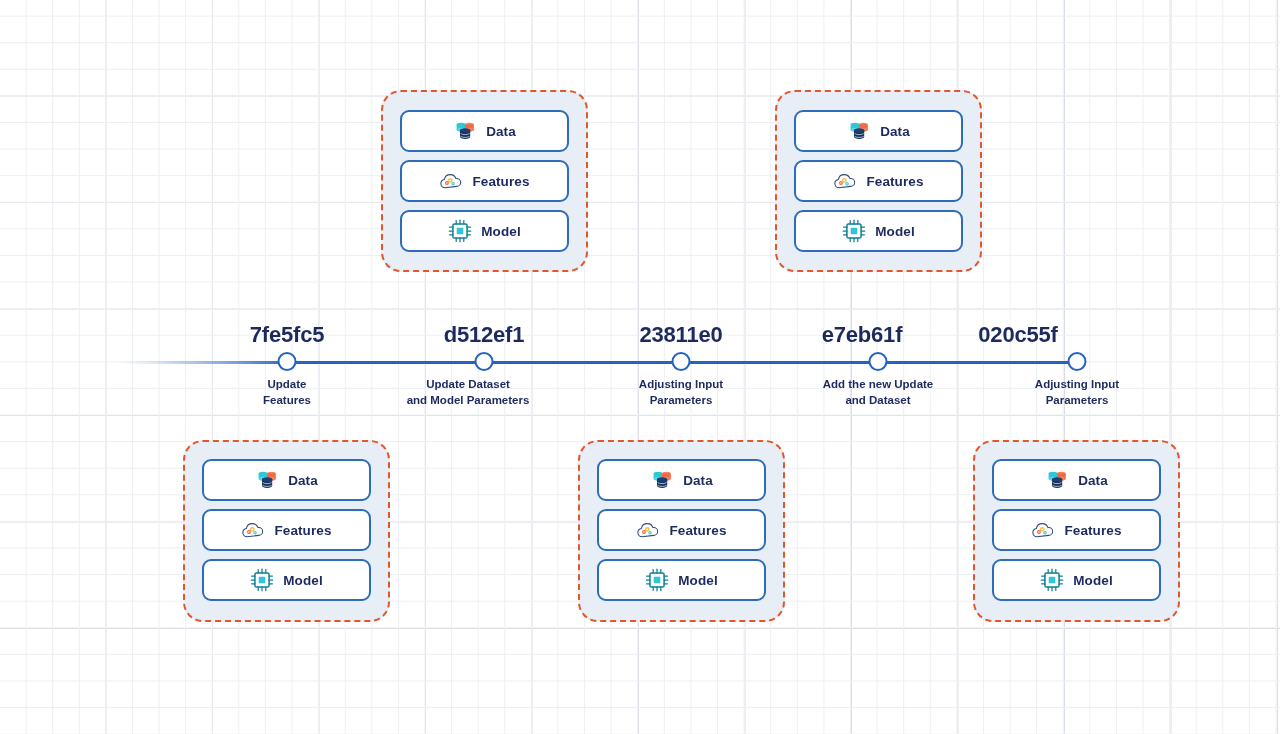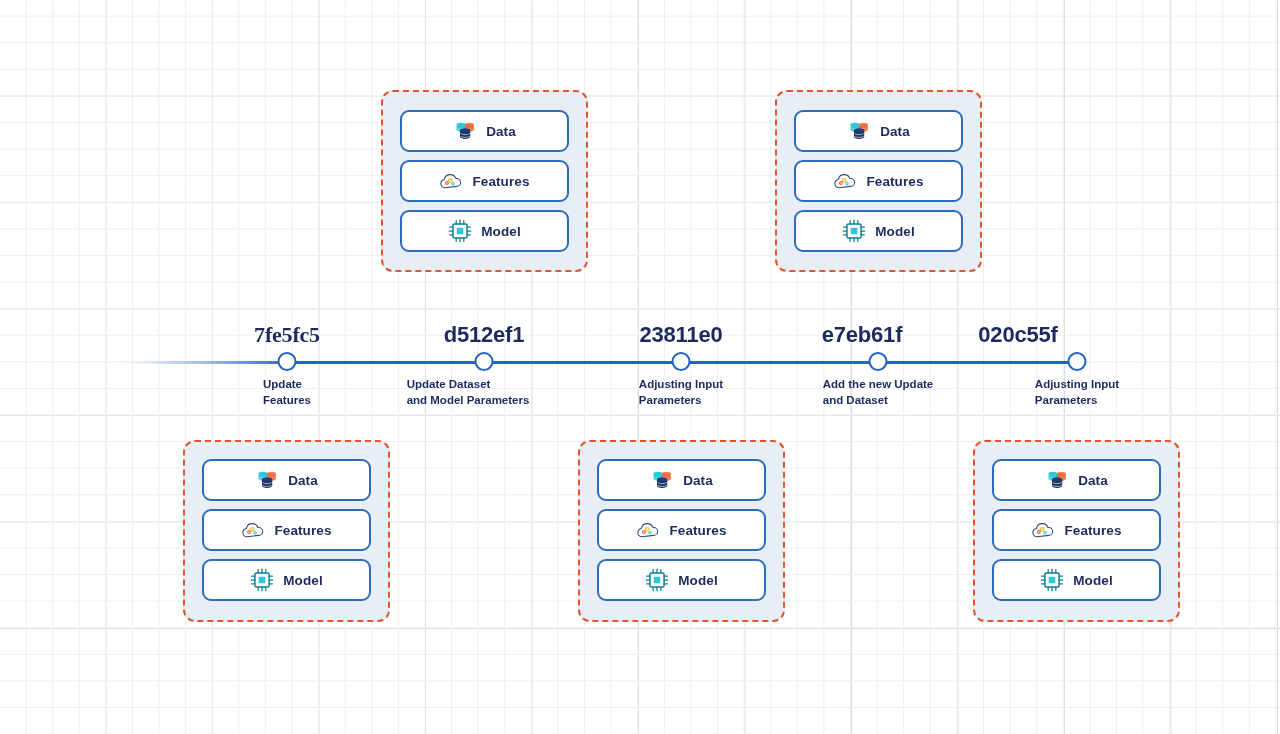--- a/index.html
+++ b/index.html
@@ -56,30 +56,31 @@
     white-space:nowrap;
   }
   .commit-desc{
     position:absolute;
     transform:translateX(-50%);
     top:377px;
     font-size:11.5px;
     font-weight:700;
     color:#1c2a5e;
     line-height:15.5px;
+    text-align:center;
     white-space:nowrap;
   }
 
   
   .stack{
     position:absolute;
     width:207px;
     box-sizing:border-box;
     border:2px dashed #e4552b;
-    border-radius:12px;
+    border-radius:20px;
     background:#e8eef6;
     padding:18px 17px;
     display:flex;
     flex-direction:column;
     gap:8px;
   }
   .stack.below{ padding:17px 17px 19px 17px; }
   .card{
     height:42px;
     background:#ffffff;
@@ -100,21 +101,21 @@
   .icon{ width:24px;height:24px;display:block;flex:none; }
 </style>
 </head>
 <body>
 
 <div id="canvas">
 
   <div id="timeline-axis"></div>
 
   <div id="timeline-layer">
-      <div class="commit-hash" style="left: 287px; font-family: Liberation Serif, serif;">7fe5fc5</div>
+      <div class="commit-hash" style="left: 287px;">7fe5fc5</div>
       <div class="node" style="left: 287px;"></div>
       <div class="commit-desc" style="left: 287px;">
         <div>Update</div>
         <div>Features</div>
       </div>
       <div class="commit-hash" style="left: 484px;">d512ef1</div>
       <div class="node" style="left: 484px;"></div>
       <div class="commit-desc" style="left: 468px;">
         <div>Update Dataset</div>
         <div>and Model Parameters</div>

